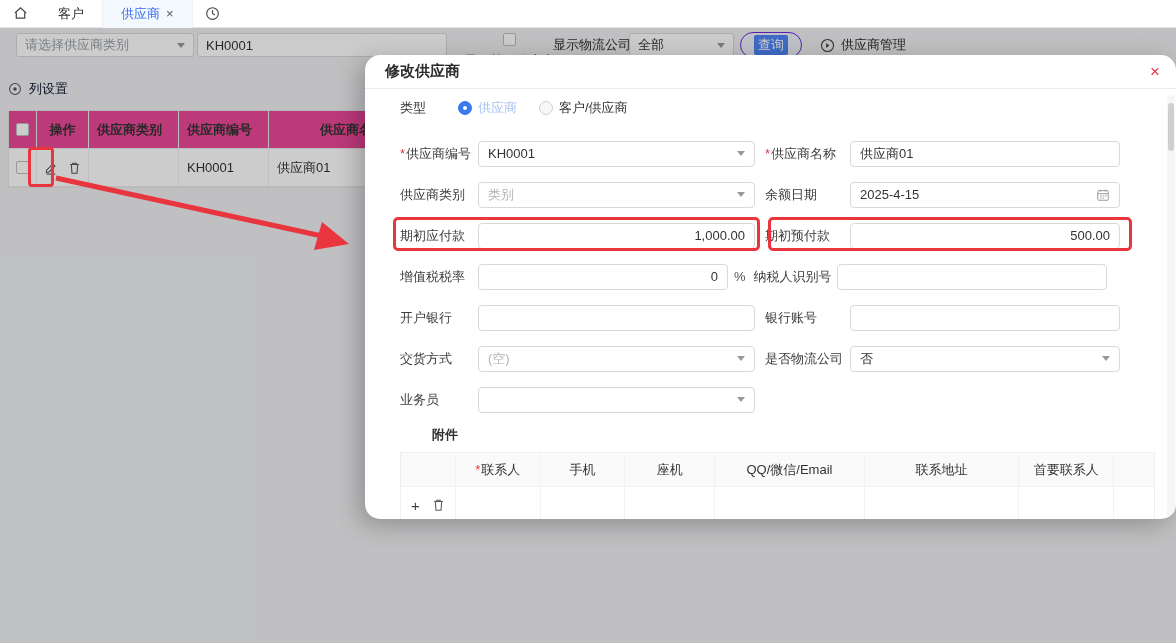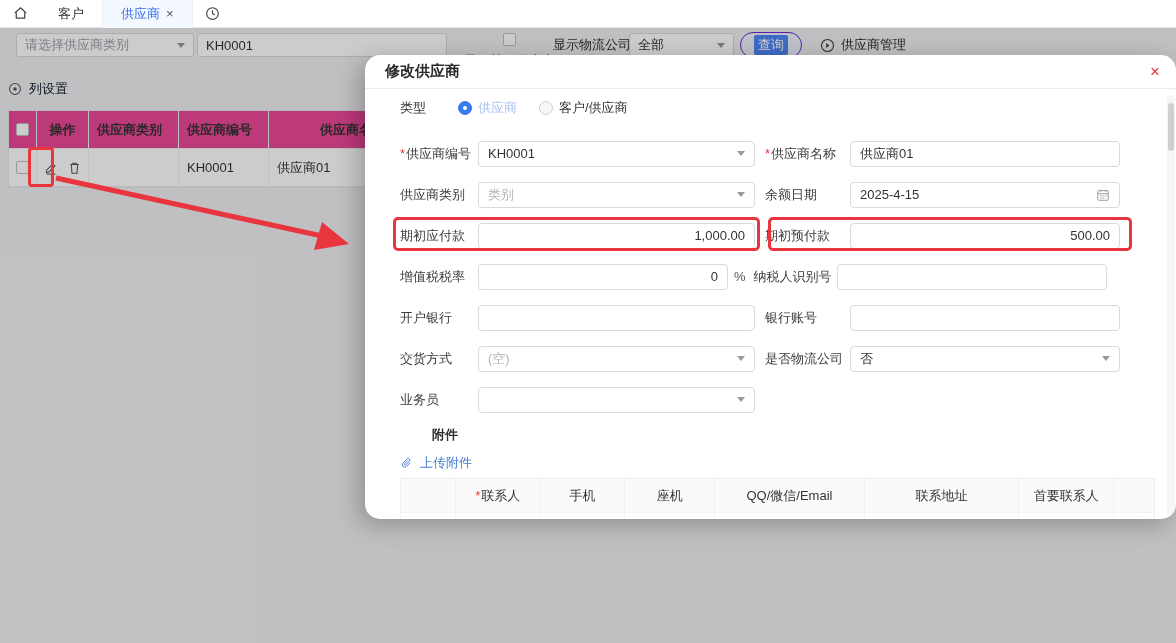--- a/index.html
+++ b/index.html
@@ -328,28 +328,20 @@
 
       <div class="frow">
         <span class="flabel">业务员</span>
         <div class="fbox w-l">
           <span class="val"></span>
           <span class="sel-caret"></span>
         </div>
       </div>
 
       <div class="attach-label">附件</div>
-      <div class="upload-row">
-        <span class="icon">
-          <svg width="13" height="13" viewBox="0 0 16 16">
-              <path d="M12.5 7 7.6 11.9a3 3 0 0 1-4.2-4.2L8.9 2.2a2 2 0 0 1 2.8 2.8L6.9 9.8a1 1 0 0 1-1.4-1.4l4.2-4.2" fill="none" stroke="#4a7fd0" stroke-width="1.2"></path>
-            </svg>
-        </span>
-        <span>上传附件</span>
-      </div>
 
       <div class="ctable">
         <div class="ctr head">
           <div class="ctd cw0"></div>
           <div class="ctd cw1">
               <span class="req">*</span>
               <span>联系人</span>
             </div>
           <div class="ctd cw2">
               <span>手机</span>

